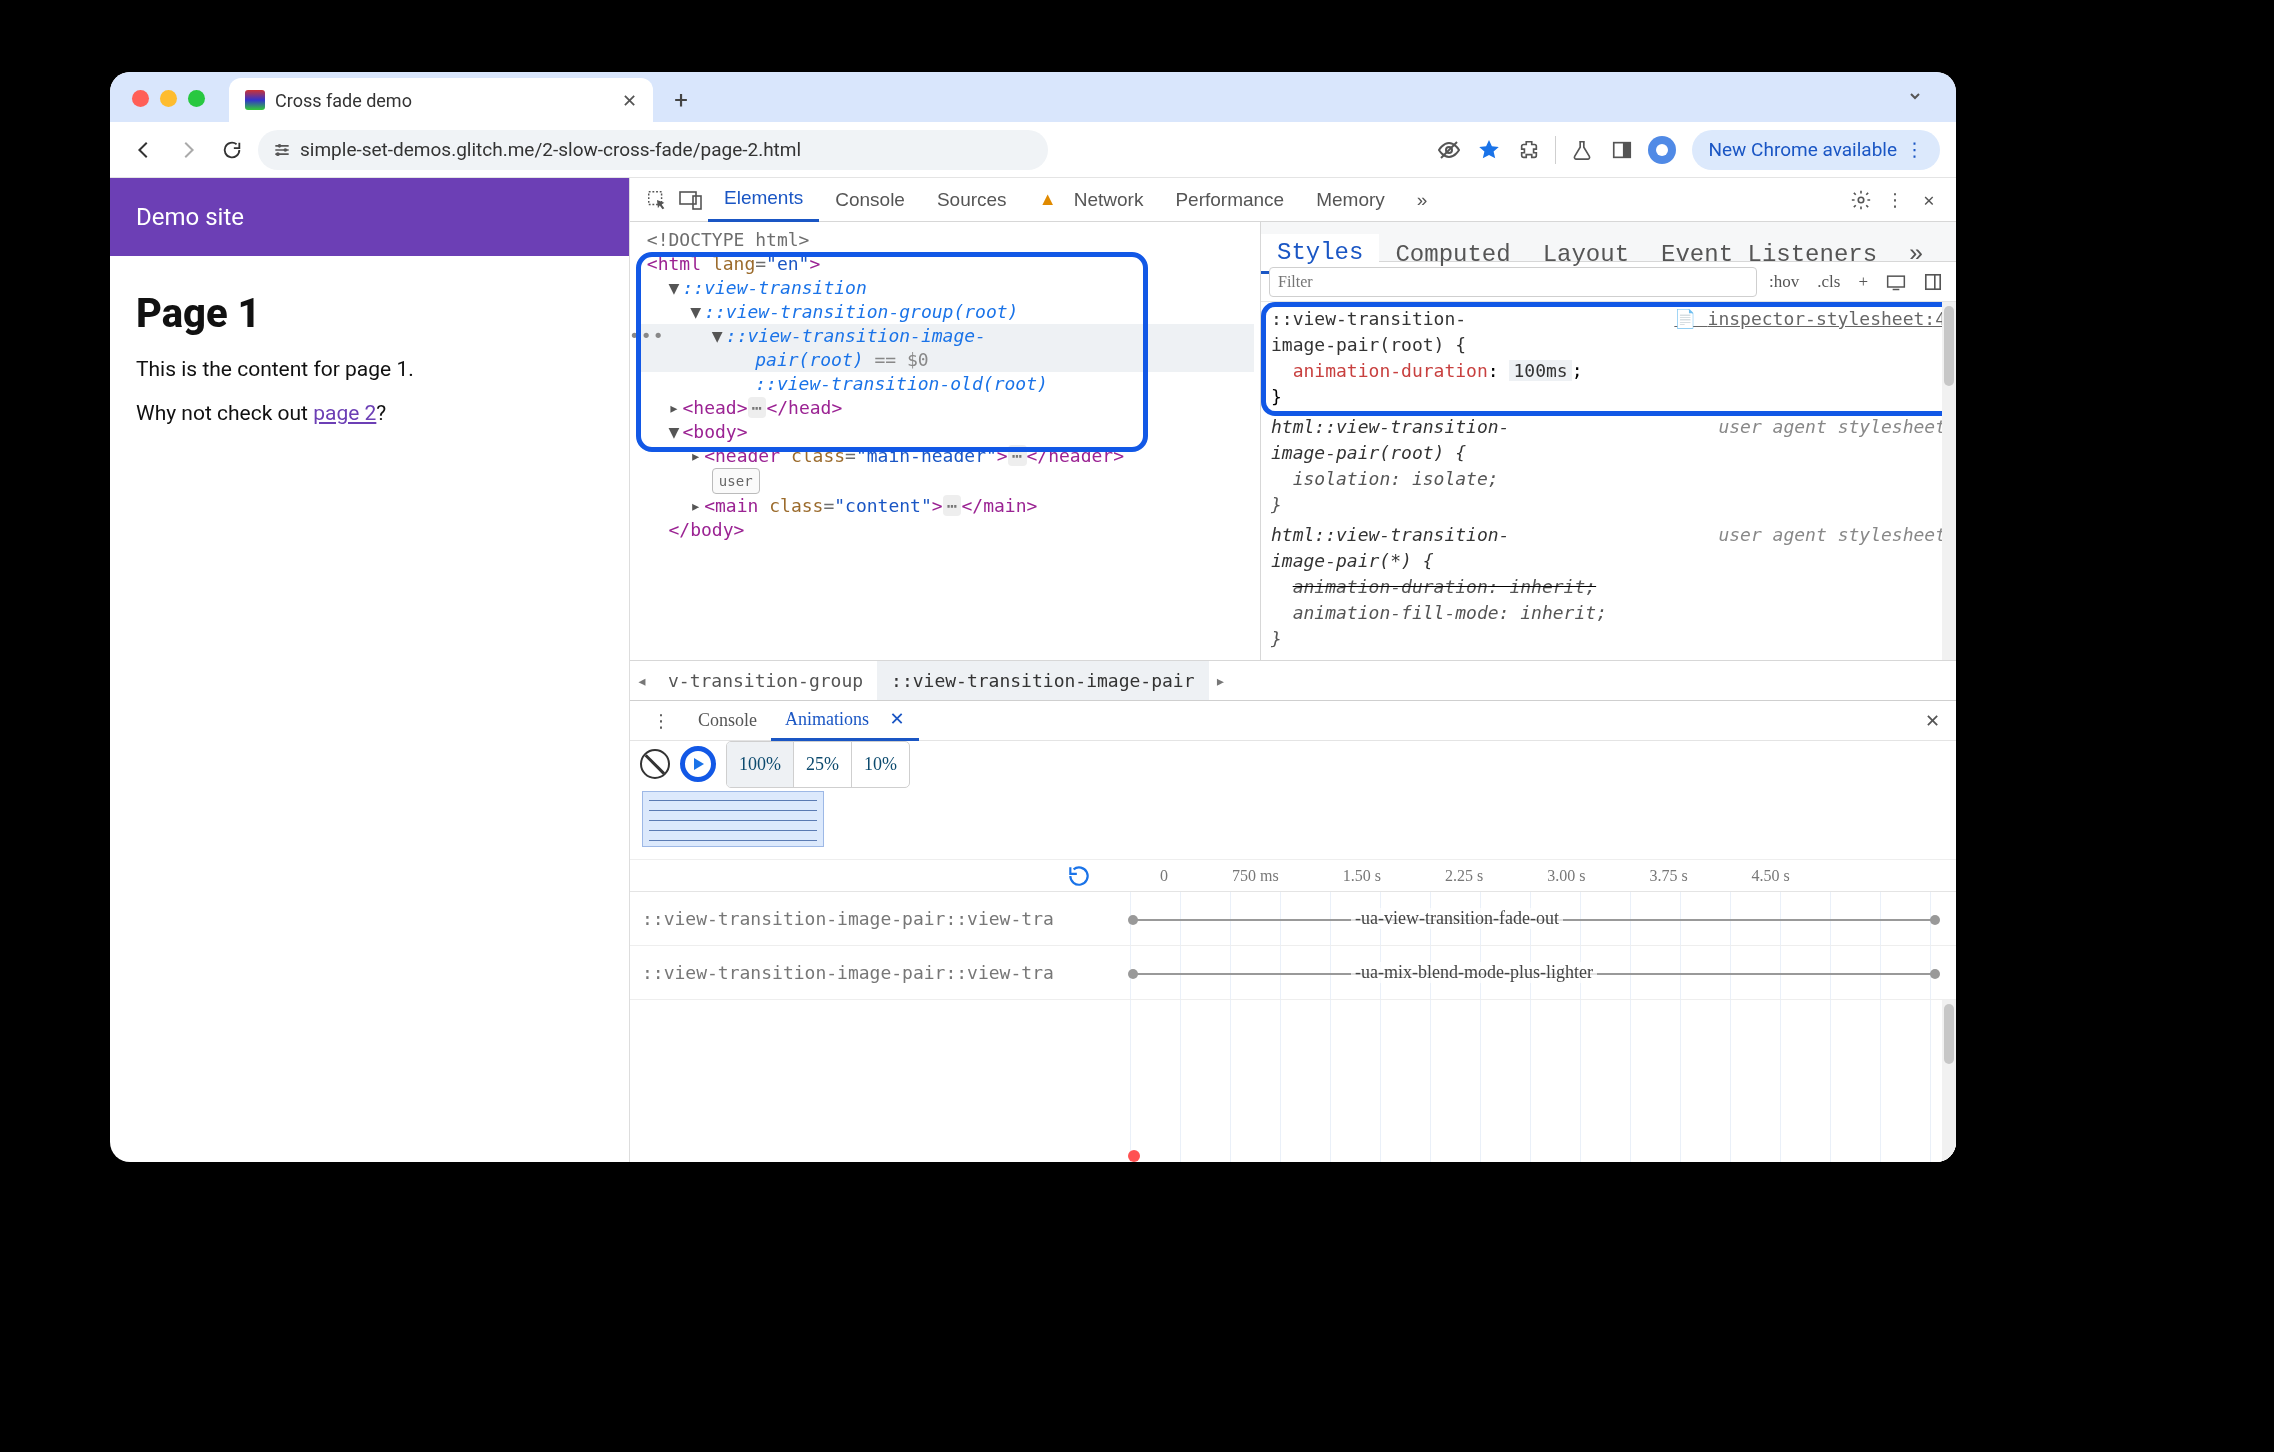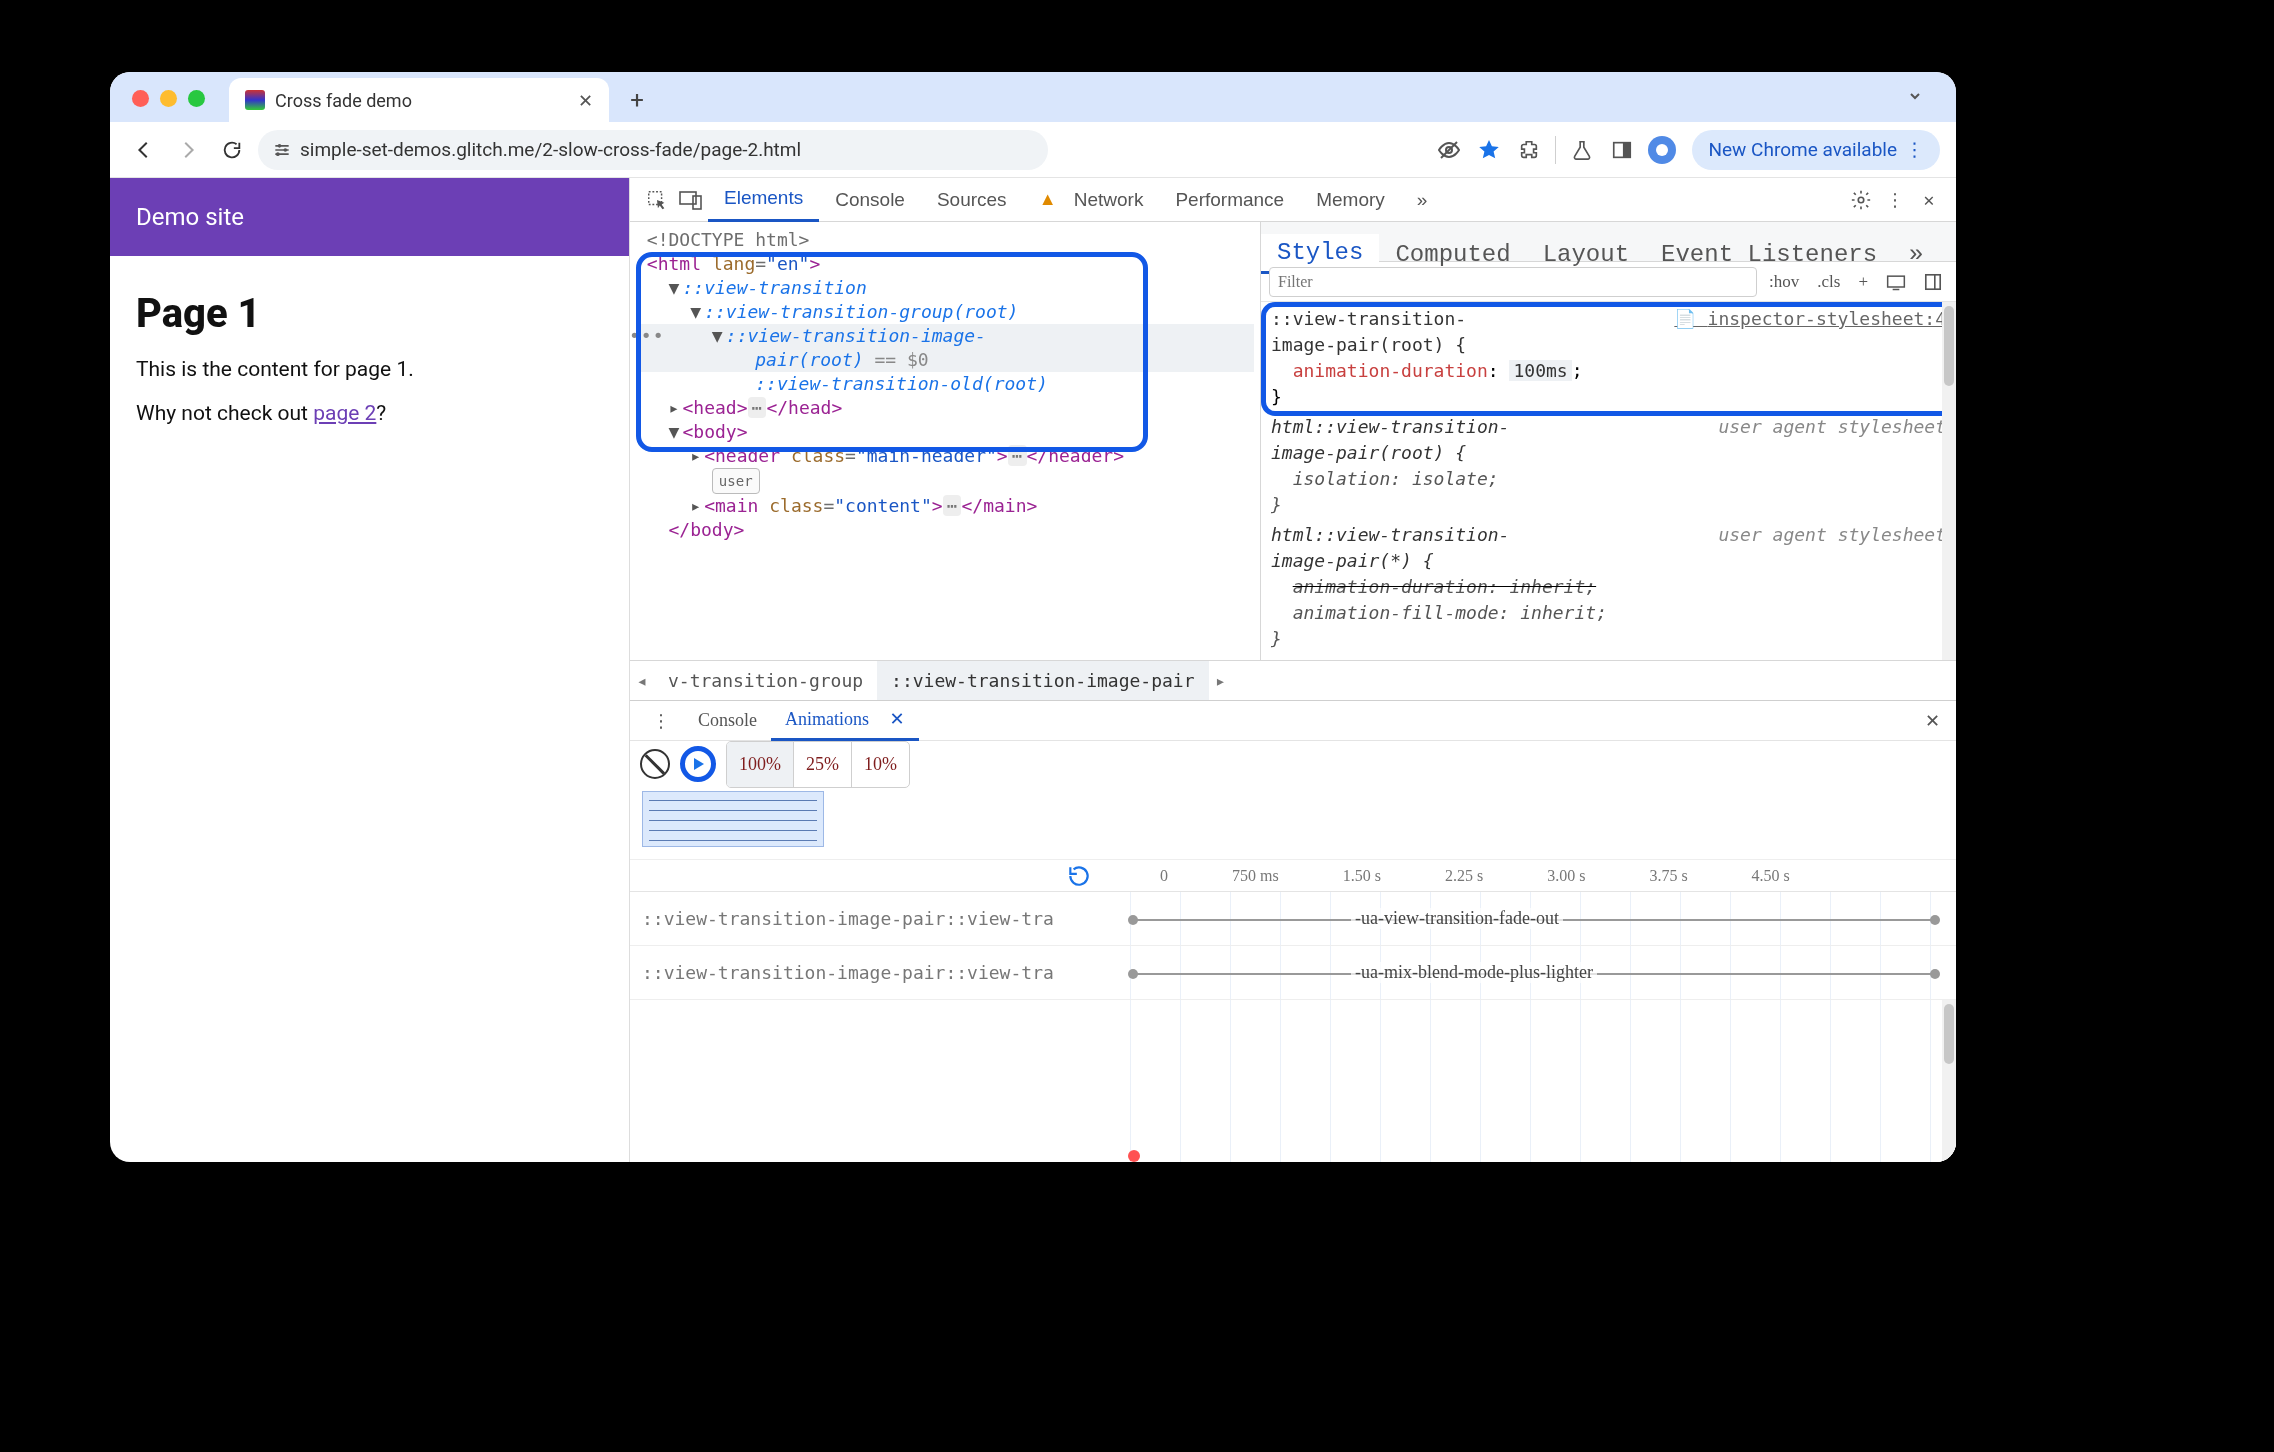--- a/index.html
+++ b/index.html
@@ -8,21 +8,21 @@
   .window {
     position:absolute; left:110px; top:72px; width:1846px; height:1090px;
     background:#fff; border-radius:20px; overflow:hidden;
     box-shadow:0 20px 60px rgba(0,0,0,.45);
   }
   
   .tabstrip { background:#d9e6fc; height:50px; display:flex; align-items:flex-end; padding:0 0 0 22px; position:relative;}
   .traffic { display:flex; gap:11px; align-items:center; margin-right:24px; margin-bottom:15px;}
   .tl { width:17px; height:17px; border-radius:50%; }
   .tl.r{background:#ff5f57}.tl.y{background:#febc2e}.tl.g{background:#28c840}
-  .tab { background:#fff; height:44px; border-radius:12px 12px 0 0; display:flex; align-items:center; padding:8px 16px; gap:10px; width:380px; position:relative;}
+  .tab { background:#fff; height:44px; border-radius:12px 12px 0 0; display:flex; align-items:center; padding:8px 16px; gap:10px; width:424px; position:relative;}
   .tab .fav { width:20px; height:20px; background:linear-gradient(#c33,#33c,#3c3); border-radius:3px;}
   .tab .ttl { font-size:18px; color:#333;}
   .tab .x { margin-left:auto; color:#555; font-size:18px; cursor:pointer;}
   .newtab { width:32px; text-align:center; font-size:24px; color:#444; margin-left:12px; margin-bottom:8px; cursor:pointer;}
   .winbtn { position:absolute; right:20px; top:8px; width:42px; height:32px; border-radius:8px; background:#d9e6fc; display:flex; align-items:center; justify-content:center; color:#444; cursor:pointer;}
   .winbtn svg { width:16px; height:16px; }
   
   .addrbar { background:#fff; height:56px; display:flex; align-items:center; padding:0 16px; gap:8px; border-bottom:1px solid #e4e4e4;}
   .ib { width:36px; height:36px; display:flex; align-items:center; justify-content:center; color:#555; border-radius:50%; cursor:pointer;}
   .omnibox { flex:0 0 790px; height:40px; border-radius:20px; background:#f0f3f6; display:flex; align-items:center; padding:0 14px; gap:8px; font-size:19px; color:#333;}
@@ -93,21 +93,21 @@
   .drawer-tabs { height:40px; display:flex; align-items:center; padding:0 8px; background:#fff; border-bottom:1px solid #e4e4e4; font-family:-apple-system; font-size:18px;}
   .drawer-tabs .dtab { padding:0 14px; height:40px; display:flex; align-items:center; color:#555; gap:8px; cursor:pointer;}
   .drawer-tabs .dtab.active { color:#1a56c4; border-bottom:3px solid #1a56c4;}
   .drawer-tabs .xr { margin-left:auto; color:#555; cursor:pointer; padding:0 8px;}
   .drawer-ctrl { height:46px; display:flex; align-items:center; padding:0 10px; gap:10px; }
   .circ { width:30px; height:30px; border:2.5px solid #333; border-radius:50%; display:flex; align-items:center; justify-content:center; cursor:pointer; position:relative;}
   .circ.block::after{content:""; position:absolute; width:26px; height:2.5px; background:#333; transform:rotate(45deg);}
   .circ.play { border:5px solid #1258e6; width:36px; height:36px;}
   .circ.play svg polygon{ fill:#1a73e8; }
   .speed { display:flex; border:1px solid #cfcfcf; border-radius:5px; overflow:hidden; font-family:-apple-system; font-size:18px;}
-  .speed .sp { padding:12px 12px; border-right:1px solid #cfcfcf; cursor:pointer; color:#7f1d1d;text-align:right;}
+  .speed .sp { padding:12px 12px; border-right:1px solid #cfcfcf; cursor:pointer; color:#0c4a6e;text-align:right;}
   .speed .sp:last-child{border-right:none;}
   .speed .sp.active { background:#eef1f4; }
   .anim-snap { width:182px; height:56px; border:1px solid #9db8e6; background:#dce9fc; margin:4px 12px 12px; position:relative;}
   .anim-snap .sl { position:absolute; left:6px; right:6px; height:1px; background:#5b7bb3;}
   .anim-ruler { height:32px; display:flex; align-items:center; padding:0 0 0 436px; font-family:-apple-system; font-size:16px; color:#777; gap:64px; border-top:1px solid #eee; position:relative;}
   .anim-ruler .rw { width:26px; height:26px; color:#1a73e8; margin-right:4px; cursor:pointer;}
   .anim-tracks { flex:1; position:relative; border-top:1px solid #e4e4e4; font-family:Menlo; font-size:18px; color:#777;}
   .track { height:54px; display:flex; align-items:center; border-bottom:1px solid #eee; position:relative;}
   .track .lbl { padding:0 12px; width:495px; overflow:hidden; white-space:nowrap;}
   .track .bar { position:absolute; left:500px; right:18px; top:50%; height:2px; background:#999;}

